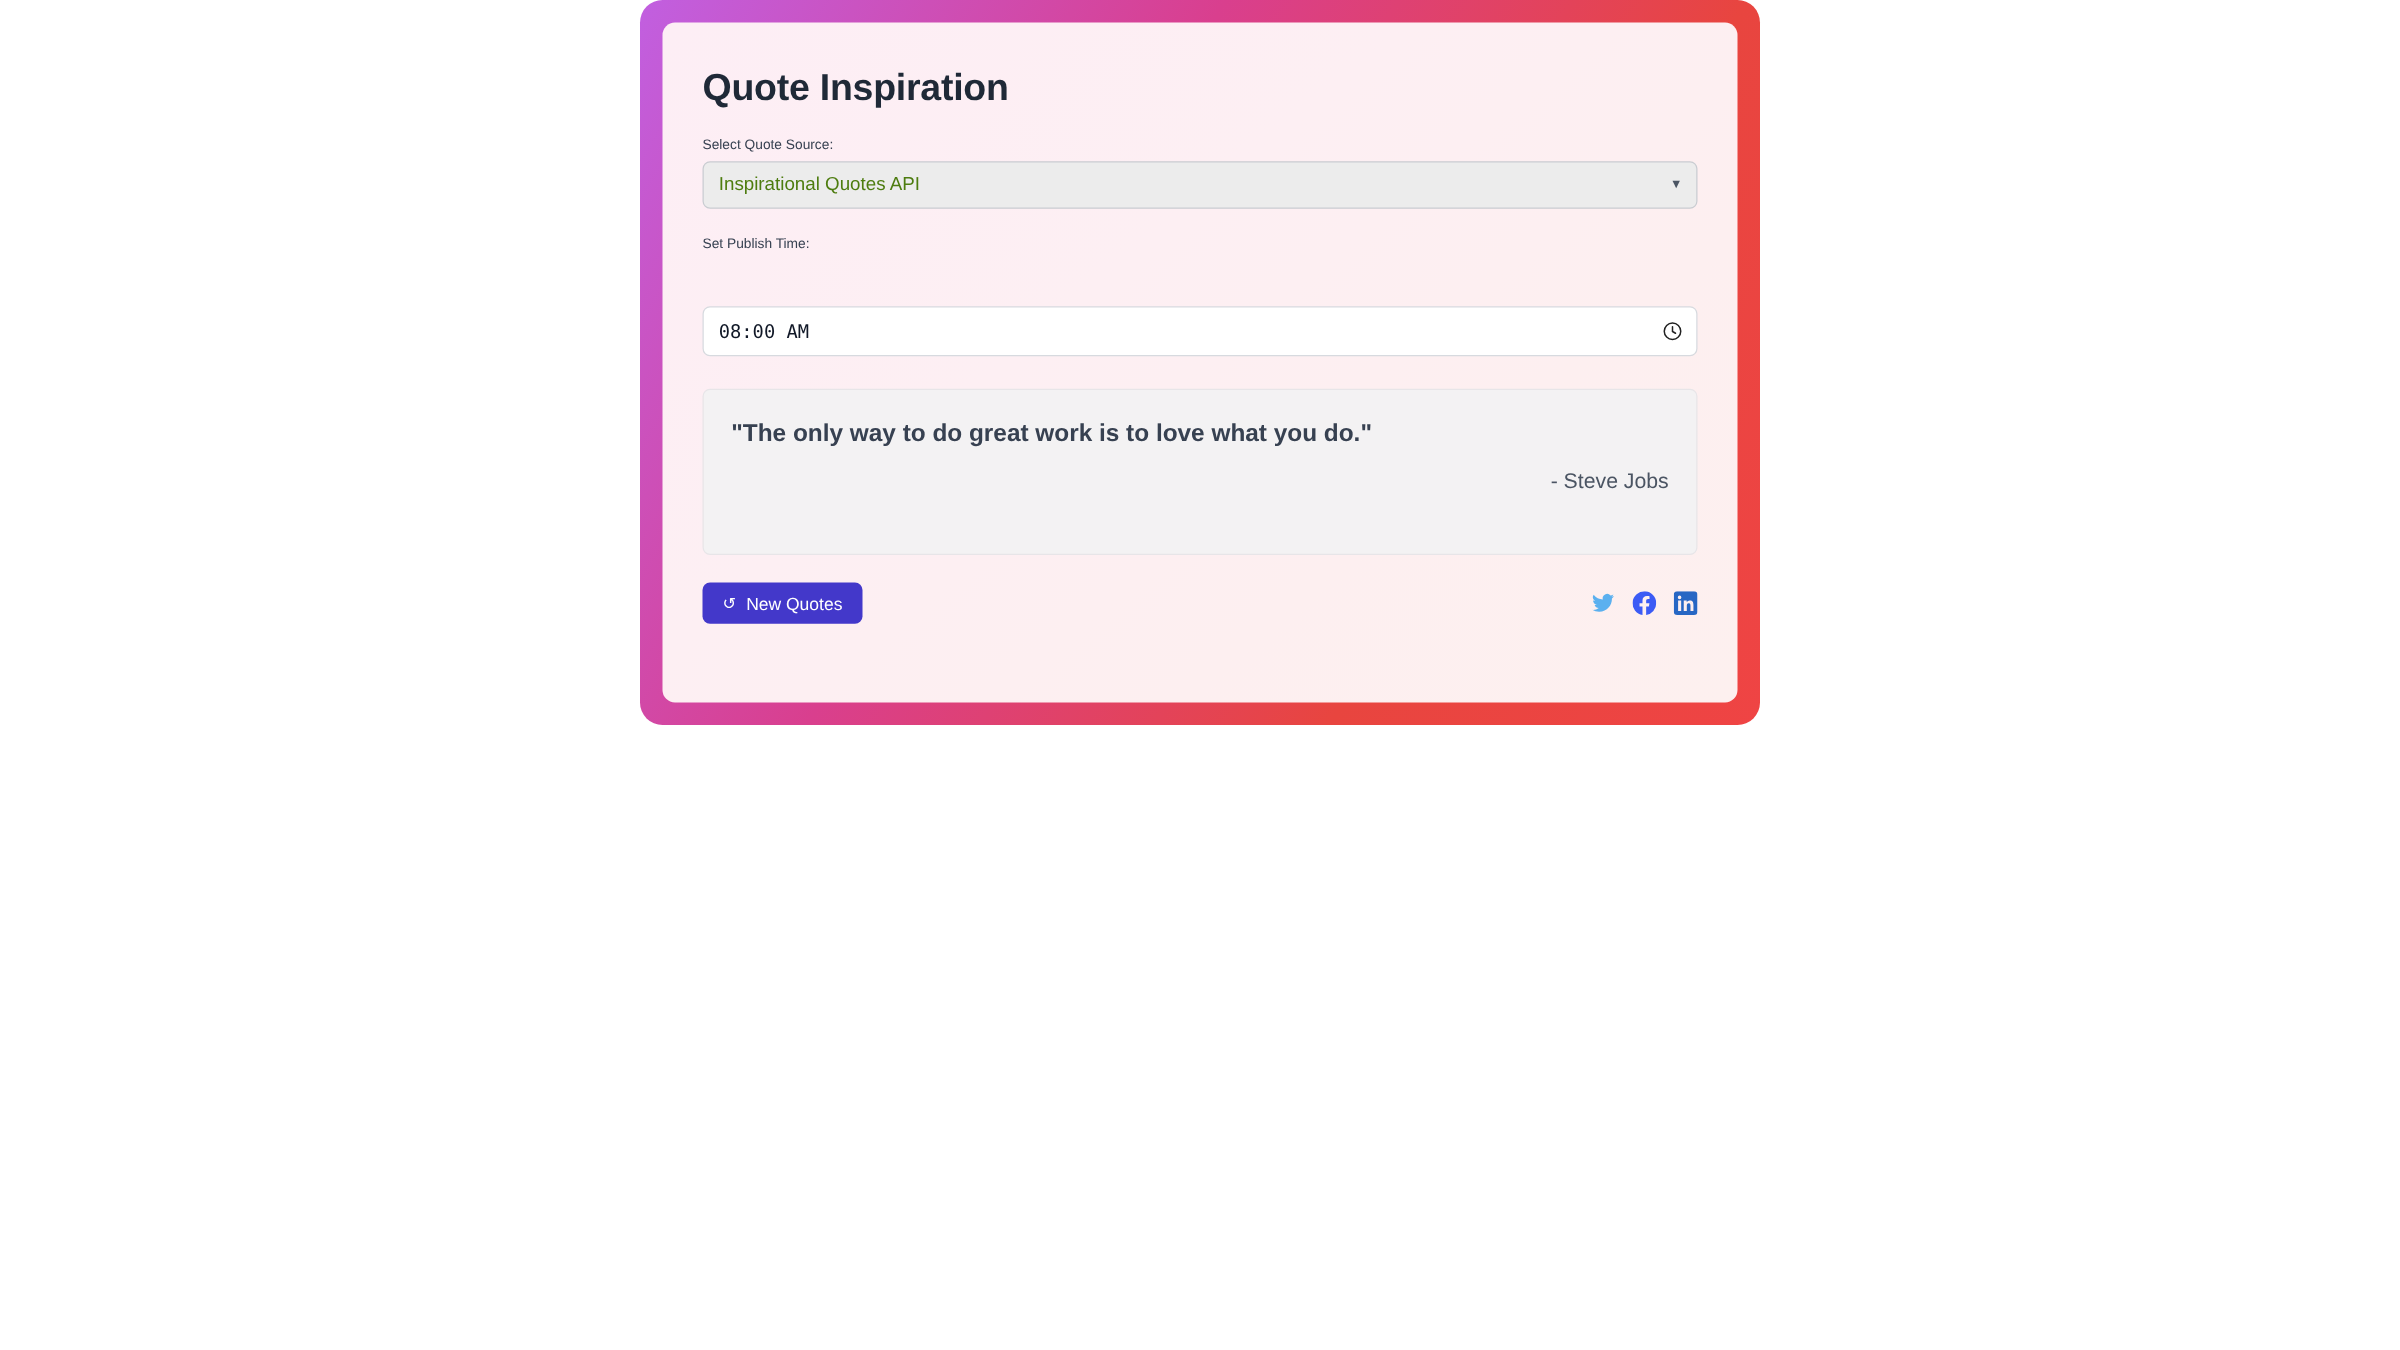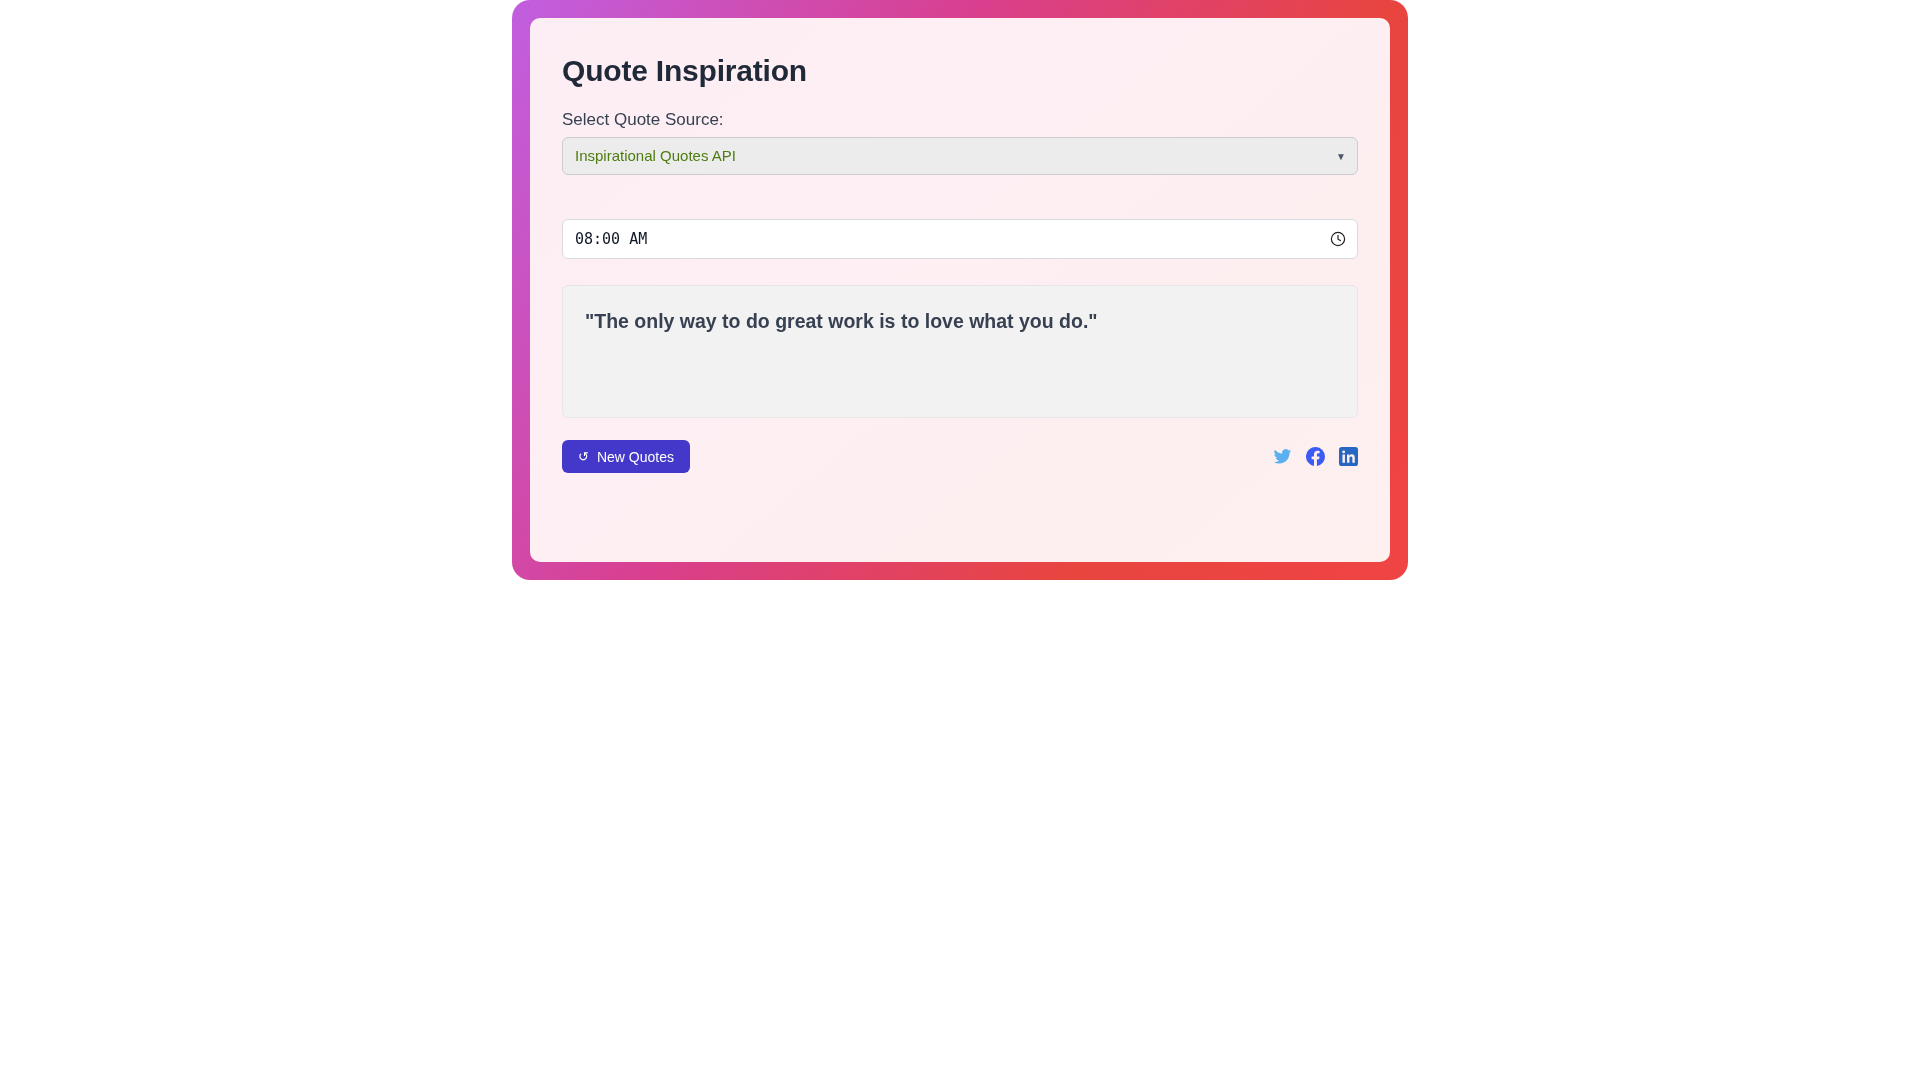--- a/index.html
+++ b/index.html
@@ -42,21 +42,21 @@
 
   .card-title {
     font-size: 30px;
     font-weight: bold;
     color: #1f2937;
     margin: 8px 0 22px 0;
     letter-spacing: -0.2px;
   }
 
   .field-label {
-    font-size: 17px;
+    font-size: 11px;
     color: #374151;
     margin-bottom: 7px;
   }
 
   .select-wrap {
     position: relative;
     margin-bottom: 22px;
   }
 
   select.source-select {
@@ -184,32 +184,34 @@
       <div class="field-label">Select Quote Source:</div>
       <div class="select-wrap">
         <select class="source-select">
           <option>Inspirational Quotes API</option>
           <option>Motivational Quotes API</option>
           <option>Famous Quotes API</option>
         </select>
         <span class="select-arrow">▼</span>
       </div>
 
+      <div class="field-label">Set Publish Time:</div>
       <div class="time-wrap">
         <input class="time-input" type="text" value="08:00 AM" style="">
         <span class="clock-icon">
           <svg width="16" height="16" viewBox="0 0 16 16" fill="none" xmlns="http://www.w3.org/2000/svg">
             <circle cx="8" cy="8" r="6.6" stroke="#222" stroke-width="1.2" fill="none"></circle>
             <path d="M8 4.4V8.2L10.4 9.6" stroke="#222" stroke-width="1.2" stroke-linecap="round"></path>
           </svg>
         </span>
       </div>
 
       <div class="quote-box">
         <p class="quote-text">"The only way to do great work is to love what you do."</p>
+        <div class="quote-author">- Steve Jobs</div>
       </div>
 
       <div class="footer-row">
         <button class="new-quote-btn">
           <span class="refresh-icon">↺</span>
           <span>New Quotes</span>
         </button>
 
         <div class="social-row">
           <span class="social-icon">

